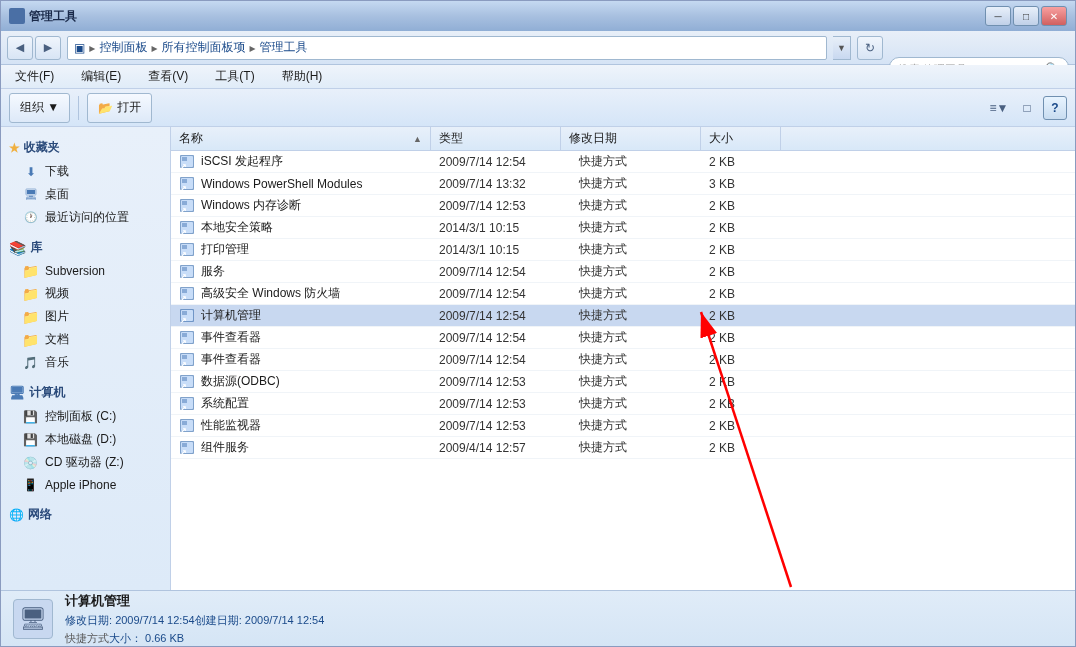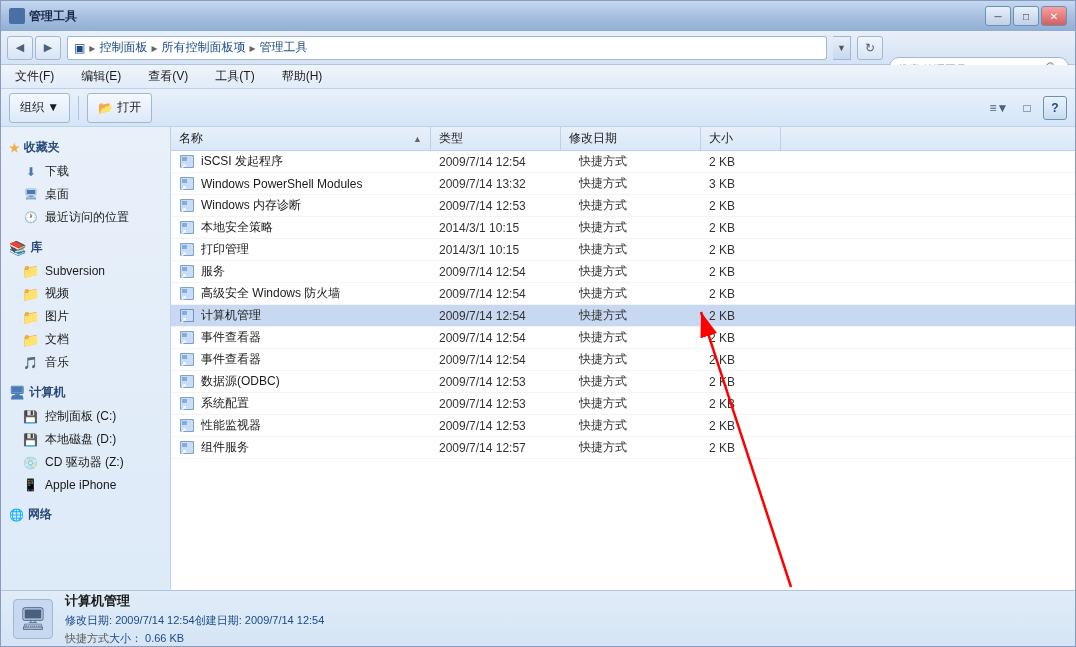--- a/index.html
+++ b/index.html
@@ -694,21 +694,21 @@
         <div class="file-icon">
           <svg width="16" height="16" viewBox="0 0 16 16">
             <rect x="1" y="1" width="14" height="13" rx="1" fill="#4a7ab5" opacity="0.7"></rect>
             <rect x="2" y="2" width="12" height="11" rx="1" fill="#c8ddf8"></rect>
             <rect x="3" y="3" width="5" height="4" fill="#4a7ab5" opacity="0.5"></rect>
             <text x="1" y="15" font-size="8" fill="white" font-weight="bold">↗</text>
           </svg>
         </div>
         <span>组件服务</span>
       </div>
-      <div class="file-cell date">2009/7/14 12:57</div>
+      <div class="file-cell date">2009/4/14 12:57</div>
       <div class="file-cell type">快捷方式</div>
       <div class="file-cell size">2 KB</div>
     </div>
         </div>
 
       <div class="red-arrow" style="position:absolute; top:0; left:0; width:100%; height:100%; pointer-events:none;">
         <svg width="800" height="500" style="position:absolute; top:0; left:0;">
           <defs>
             <marker id="arrowhead" markerWidth="10" markerHeight="7" refX="10" refY="3.5" orient="auto">
               <polygon points="0 0, 10 3.5, 0 7" fill="red"></polygon>

